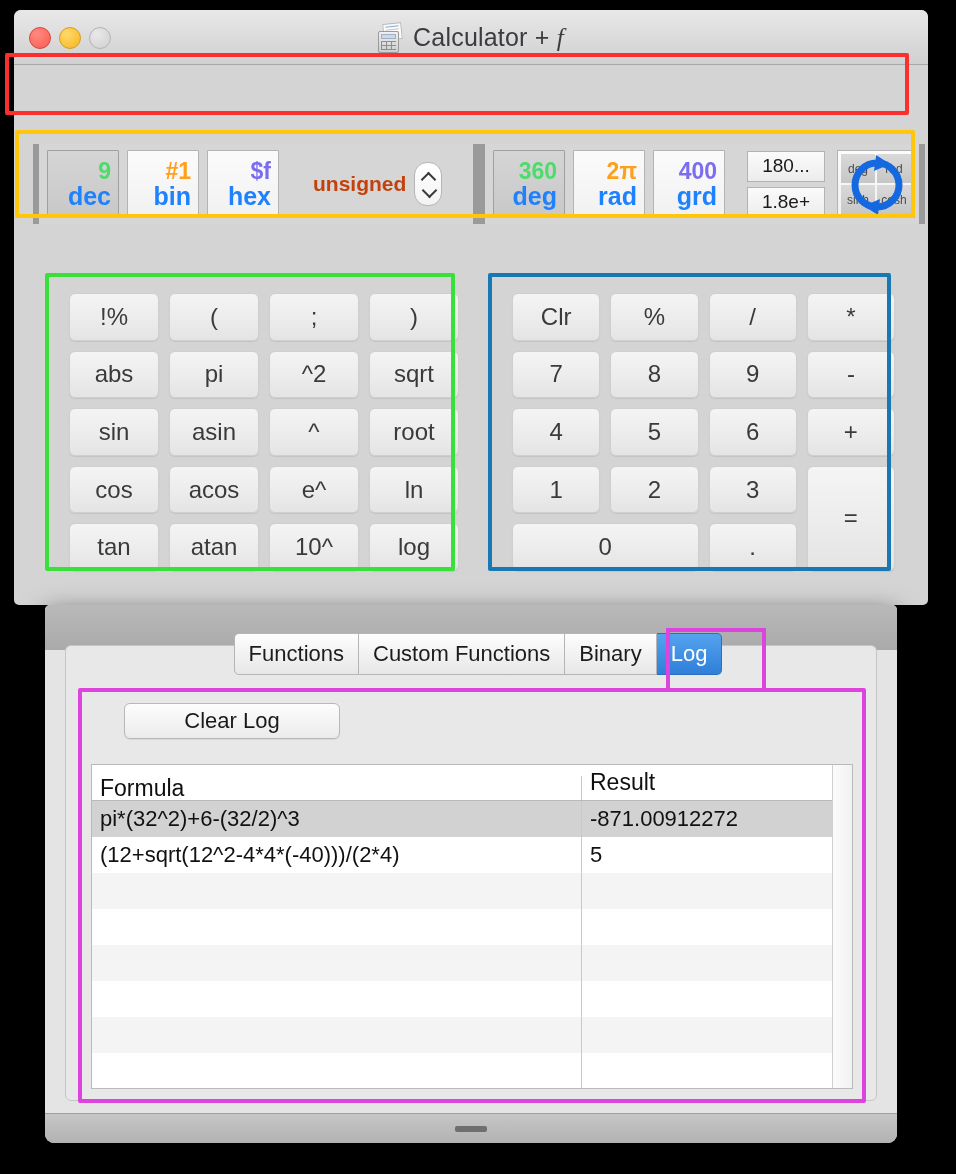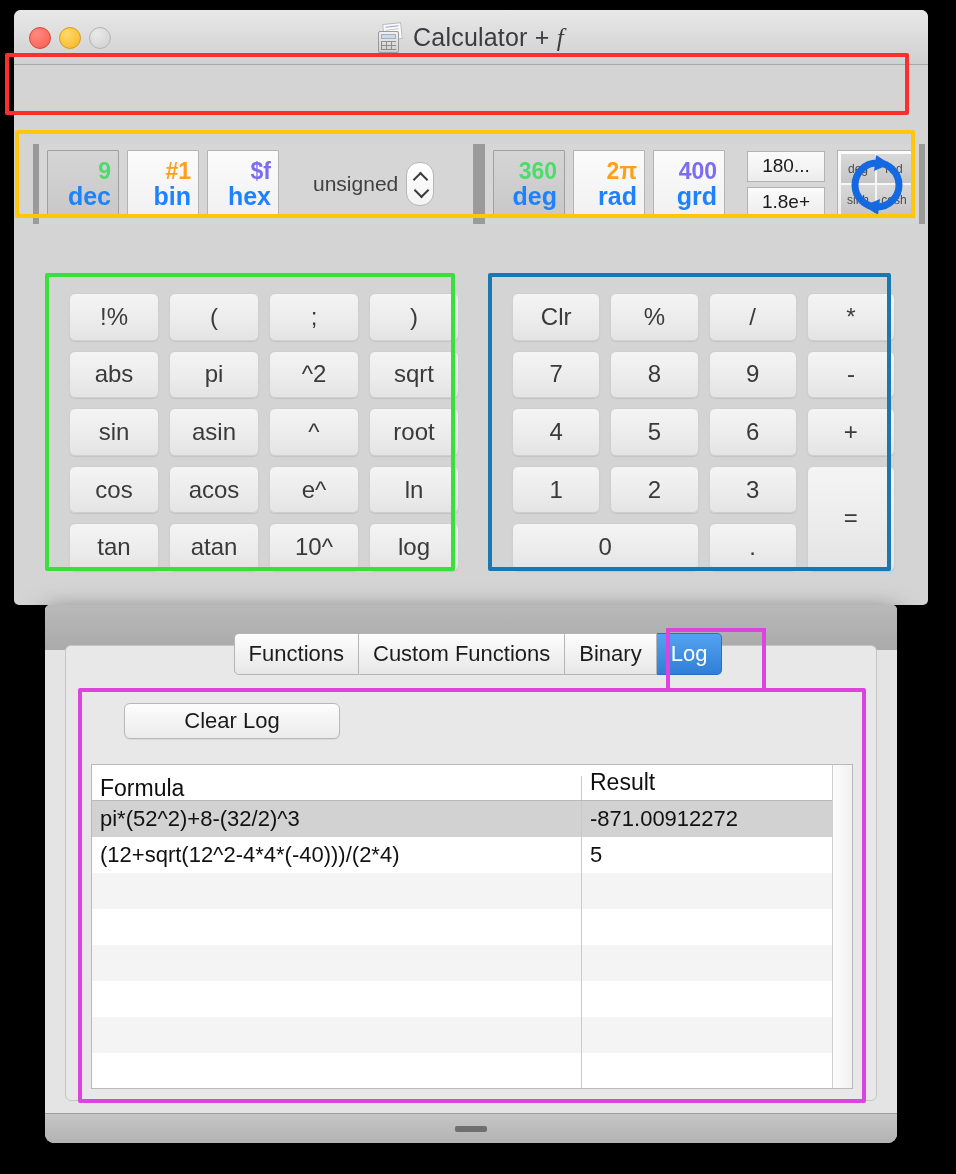--- a/index.html
+++ b/index.html
@@ -104,21 +104,21 @@
     border-radius: 1px; cursor: default;
   }
   .mode-btn.selected {
     background: linear-gradient(to bottom, #d5d5d5, #c8c8c8);
     border-color: #a0a0a0;
   }
   .mode-top  { font-size: 23px; font-weight: bold; line-height: 24px; }
   .mode-bot  { font-size: 25px; font-weight: bold; line-height: 26px; color: #1e82ff; }
 
   .unsigned-wrap { display: flex; align-items: center; margin-left: 26px; gap: 8px; }
-  .unsigned-label { font-size: 21px; color: #404040; }
+  .unsigned-label { font-size: 21px; color: #c2410c; font-weight: bold; }
   .stepper {
     width: 28px; height: 44px; border-radius: 13px;
     background: linear-gradient(to bottom, #ffffff, #f3f3f3);
     border: 1px solid #b6b6b6;
     display: flex; flex-direction: column; align-items: center; justify-content: center;
     gap: 6px; cursor: pointer;
   }
   .chev { width: 13px; height: 8px; position: relative; }
   .chev::before {
     content: ''; position: absolute; left: 1px; top: 1px;
@@ -421,21 +421,21 @@
   <div class="clear-log-btn">Clear Log</div>
 
   <div class="table-wrap">
     <div class="tbl">
       <div class="tbl-head">
         <div class="th c1">Formula</div>
         <div class="th c2">Result</div>
       </div>
       <div class="tbl-body">
         <div class="tr sel">
-          <div class="td c1">pi*(52^2)+8-(32/2)^3</div>
+          <div class="td c1">pi*(32^2)+6-(32/2)^3</div>
           <div class="td c2">-871.00912272</div>
         </div>
         <div class="tr even">
           <div class="td c1">(12+sqrt(12^2-4*4*(-40)))/(2*4)</div>
           <div class="td c2">5</div>
         </div>
         <div class="tr odd">
             <div class="td c1"></div>
             <div class="td c2"></div>
           </div>

